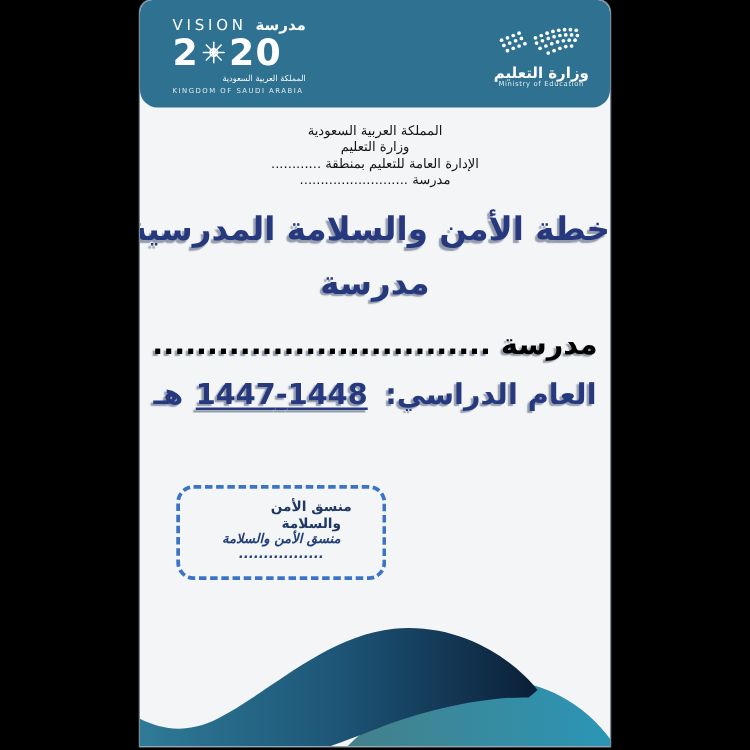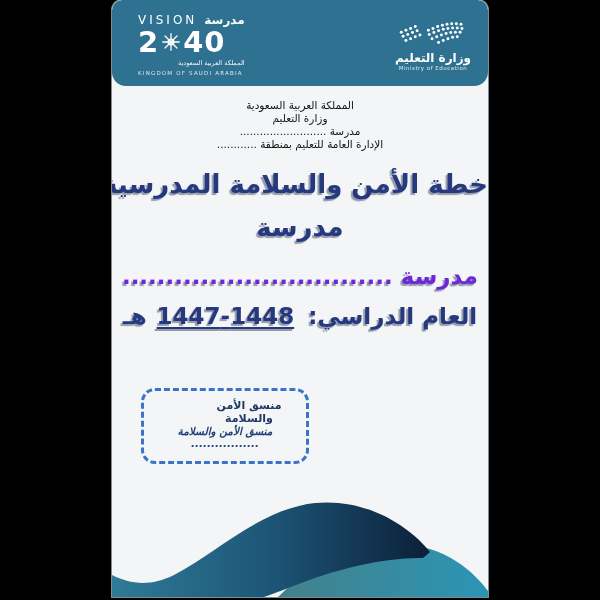--- a/index.html
+++ b/index.html
@@ -75,21 +75,21 @@
           <span>2</span>
           <svg class="palm" viewBox="0 0 24 24">
             <g stroke="#ffffff" stroke-width="1.4" stroke-linecap="round">
               <line x1="12" y1="3" x2="12" y2="21"></line>
               <line x1="3" y1="12" x2="21" y2="12"></line>
               <line x1="5.5" y1="5.5" x2="18.5" y2="18.5"></line>
               <line x1="18.5" y1="5.5" x2="5.5" y2="18.5"></line>
             </g>
             <circle cx="12" cy="12" r="3.2" fill="none" stroke="#ffffff" stroke-width="1.4"></circle>
           </svg>
-          <span>40</span>
+          <span>20</span>
         </div>
         <div class="vision-sub" dir="rtl">المملكة العربية السعودية</div>
         <div class="vision-sub vision-sub-en">KINGDOM OF SAUDI ARABIA</div>
       </div>
 
       <div class="ministry">
         <svg width="76" height="28" viewBox="0 0 76 30">
           <g fill="#ffffff">
             <circle cx="4" cy="13" r="1.6"></circle>
               <circle cx="9" cy="11" r="1.6"></circle>
@@ -134,28 +134,28 @@
           </g>
         </svg>
         <div class="ministry-ar" dir="rtl">وزارة التعليم</div>
         <div class="ministry-en">Ministry of Education</div>
       </div>
     </div>
 
     <div class="letterhead">
       <div dir="rtl">المملكة العربية السعودية</div>
       <div dir="rtl">وزارة التعليم</div>
+      <div dir="rtl">الإدارة العامة للتعليم بمنطقة ............</div>
       <div dir="rtl">مدرسة ..........................</div>
-      <div dir="rtl">الإدارة العامة للتعليم بمنطقة ............</div>
     </div>
 
     <div class="navy title1" dir="rtl" style="color: rgb(38, 57, 126);">خطة الأمن والسلامة المدرسية</div>
     <div class="navy title2" dir="rtl" style="color: rgb(38, 57, 126);">مدرسة</div>
 
-    <div class="navy school" dir="rtl" style="color: #6d28d9;">مدرسة ...............................</div>
+    <div class="navy school" dir="rtl" style="color: #000000;">مدرسة ...............................</div>
 
     <div class="navy year" dir="rtl" style="color: rgb(38, 57, 126);">
       <span>العام الدراسي:</span>
       <span class="digits">1448-1447</span>
       <span>هـ</span>
     </div>
 
     <div class="coordbox" style="border-color: rgb(59, 116, 199);">
       <div class="coord-title" dir="rtl">منسق الأمن والسلامة</div>
       <div class="coord-line" dir="rtl">منسق الأمن والسلامة .................</div>

